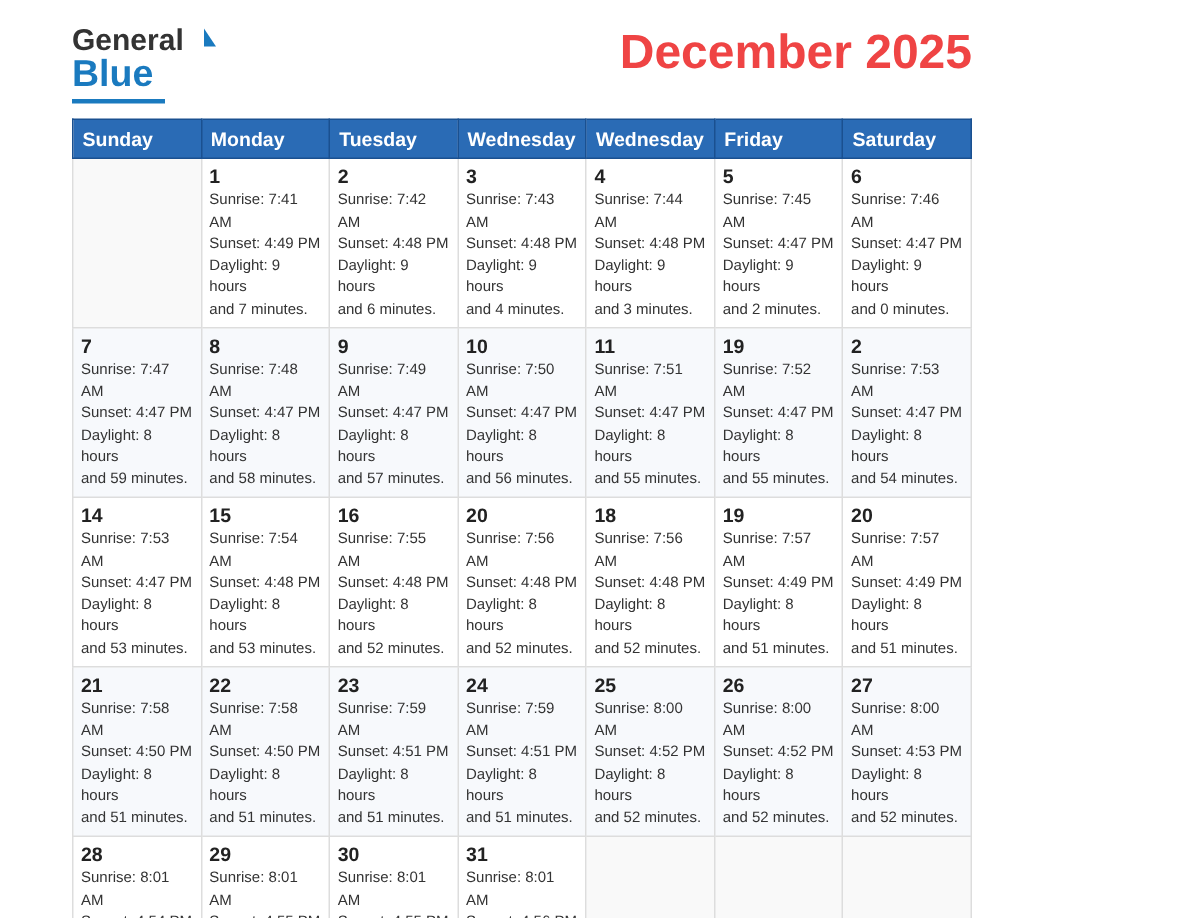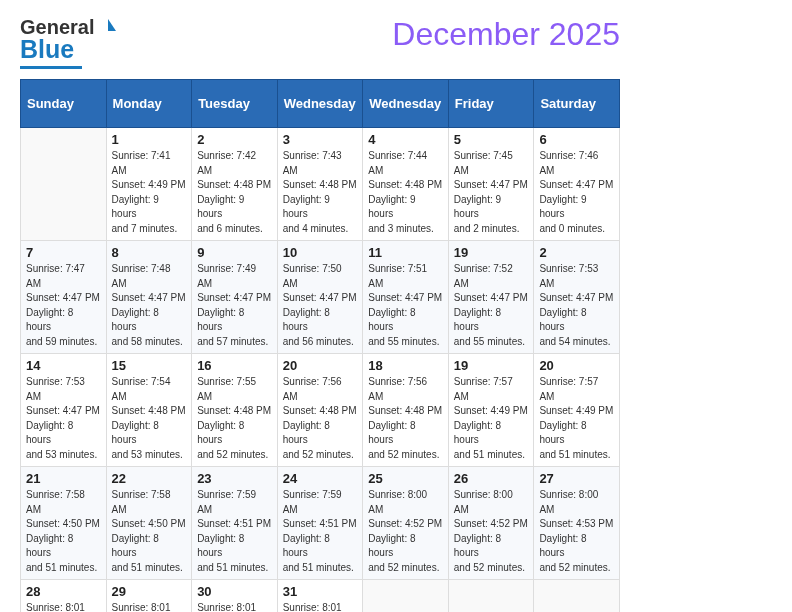--- a/index.html
+++ b/index.html
@@ -9,57 +9,58 @@
       width: 792px;
       height: 612px;
       overflow: hidden;
     }
     .page {
       width: 640px;
       height: 612px;
       padding: 16px 20px 12px 20px;
       display: flex;
       flex-direction: column;
+      margin-left: 28px;
     }
     .header {
       display: flex;
       justify-content: space-between;
       align-items: flex-start;
       margin-bottom: 10px;
     }
     .logo {
       display: flex;
       flex-direction: column;
       align-items: flex-start;
     }
     .title-block {
       text-align: right;
     }
     .title-block h1 {
       font-size: 32px;
-      font-weight: 400;
-      color: #8b5cf6;
+      font-weight: 700;
+      color: #ef4444;
     }
     .title-block h2 {
       font-size: 14px;
       font-weight: normal;
       color: #555;
     }
     .calendar {
       flex: 1;
       border: 1px solid #ccc;
       border-collapse: collapse;
       width: 100%;
       table-layout: fixed;
     }
     .calendar th {
       background: #2a6bb5;
       color: #fff;
       text-align: left;
-      padding: 16px 6px;
+      padding: 5px 6px;
       font-size: 13px;
       border: 1px solid #1a5090;
     }
     .calendar td {
       vertical-align: top;
       border: 1px solid #ddd;
       padding: 4px 5px;
       font-size: 10.5px;
       color: #333;
       background: #fff;

